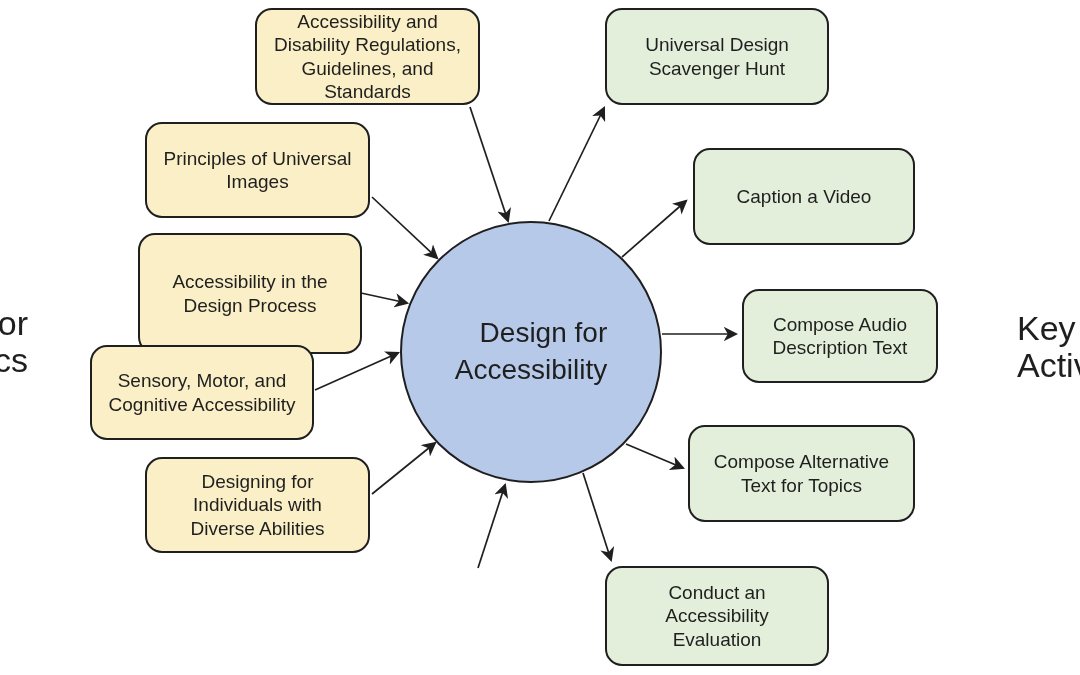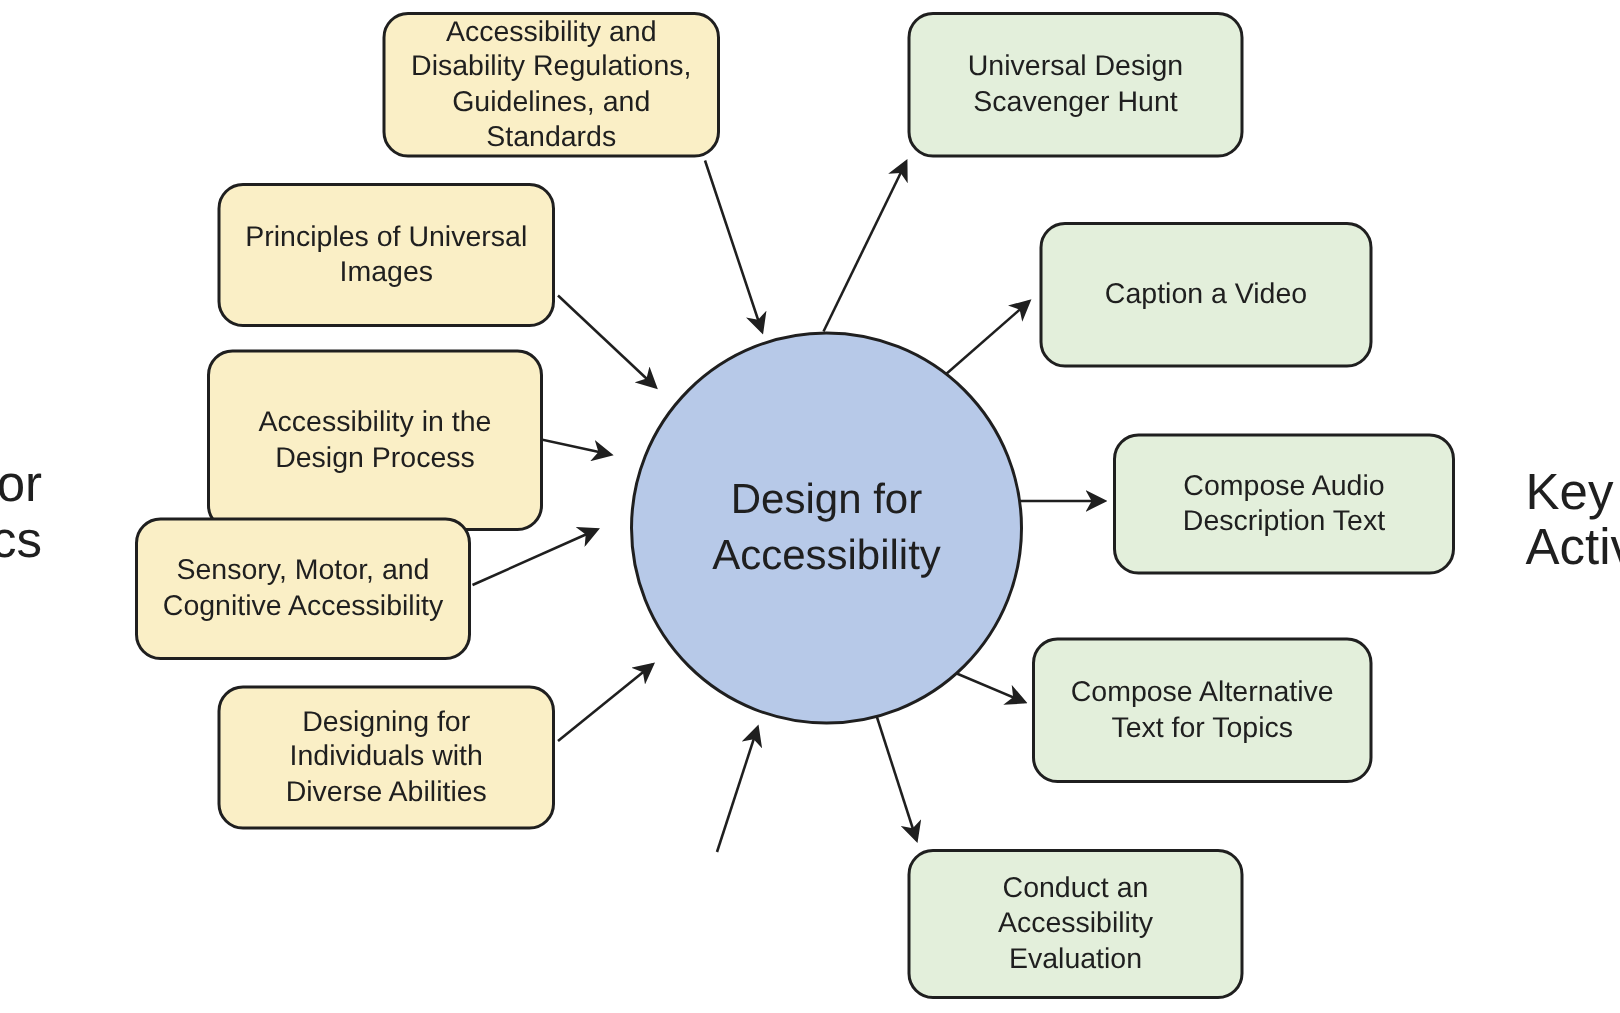--- a/index.html
+++ b/index.html
@@ -67,21 +67,21 @@
     <line x1="662" y1="334" x2="736" y2="334" marker-end="url(#arrow)"></line>
     <line x1="626" y1="444" x2="683" y2="468" marker-end="url(#arrow)"></line>
     <line x1="583" y1="473" x2="611" y2="560" marker-end="url(#arrow)"></line>
   </svg>
 
   <div class="side-heading left">Major
 Topics</div>
   <div class="side-heading right">Key
 Activities</div>
 
-  <div class="node center-circle" style="left:420px;top:221px;width:262px;height:262px;">
+  <div class="node center-circle" style="left:400px;top:221px;width:262px;height:262px;text-align:right;">
     <span>Design for
 Accessibility</span>
   </div>
 
   <div class="node box topic" style="left:255px;top:8px;width:225px;height:97px;">
     <span>Accessibility and
 Disability Regulations,
 Guidelines, and
 Standards</span>
   </div>
@@ -103,21 +103,21 @@
 Cognitive Accessibility</span>
   </div>
 
   <div class="node box activity" style="left:605px;top:8px;width:224px;height:97px;">
     <span>Universal Design
 Scavenger Hunt</span>
   </div>
   <div class="node box activity" style="left:693px;top:148px;width:222px;height:97px;">
     <span>Caption a Video</span>
   </div>
-  <div class="node box activity" style="left:742px;top:289px;width:228px;height:94px;">
+  <div class="node box activity" style="left:742px;top:289px;width:196px;height:94px;">
     <span>Compose Audio
 Description Text</span>
   </div>
   <div class="node box activity" style="left:688px;top:425px;width:227px;height:97px;">
     <span>Compose Alternative
 Text for Topics</span>
   </div>
   <div class="node box activity" style="left:605px;top:566px;width:224px;height:100px;">
     <span>Conduct an
 Accessibility

